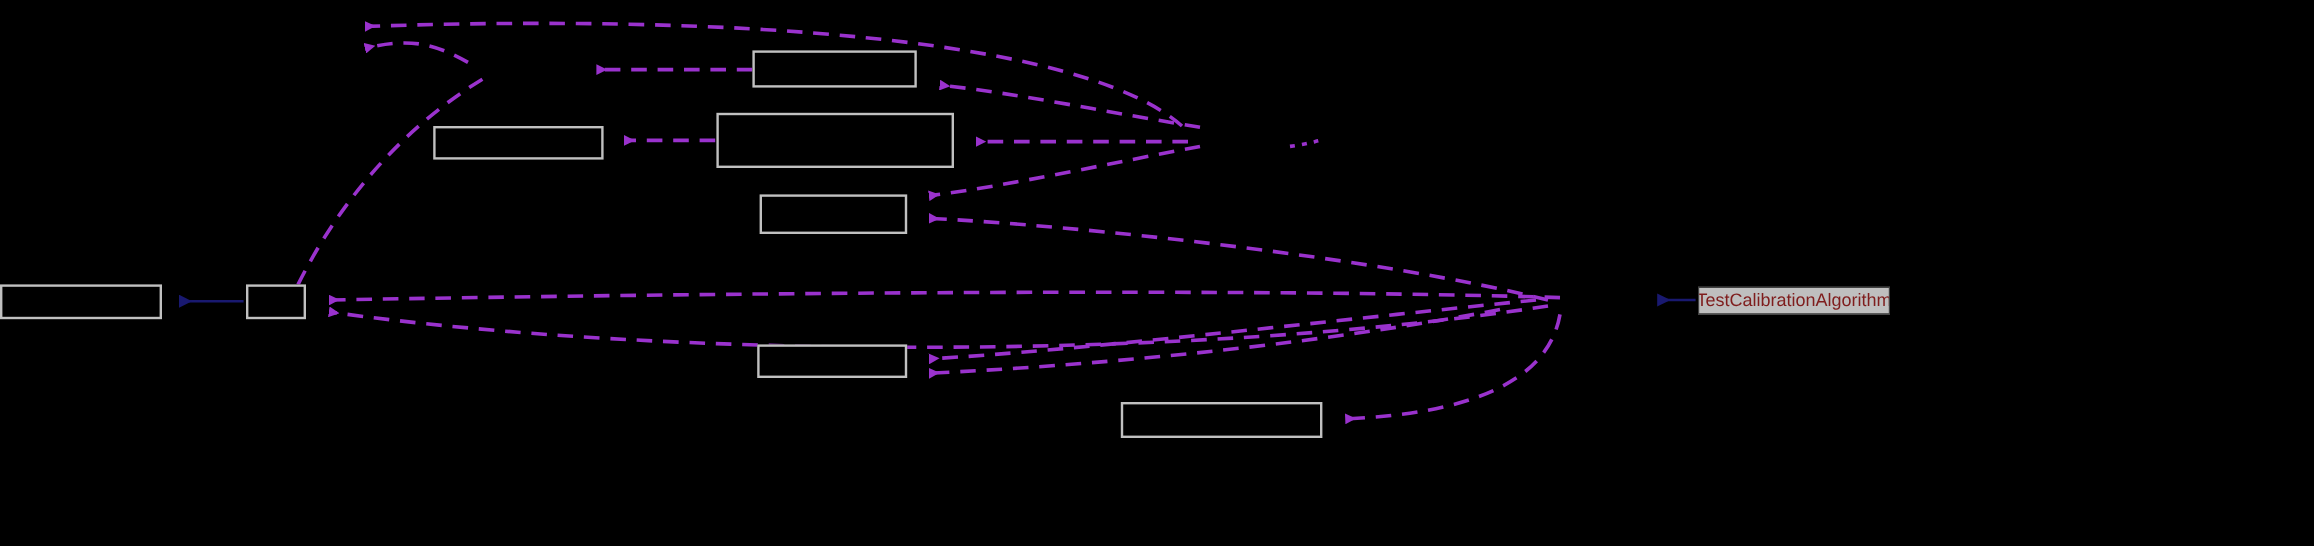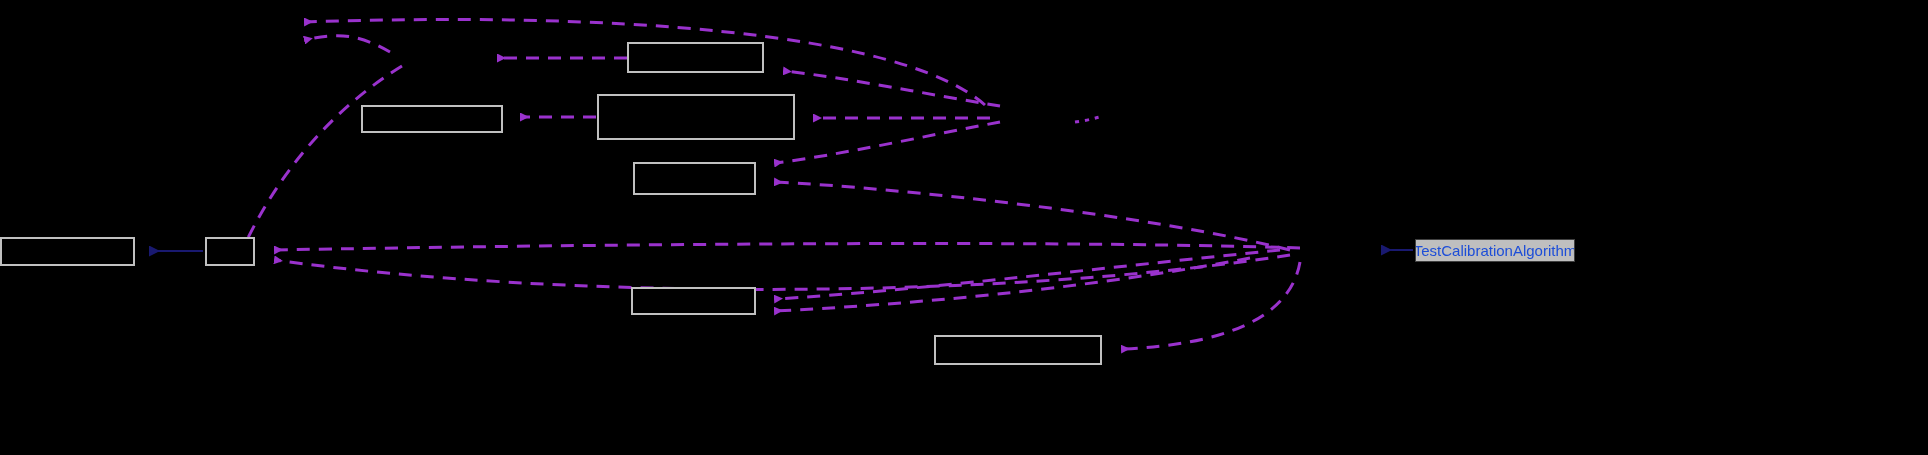--- a/index.html
+++ b/index.html
@@ -40,21 +40,21 @@
     border: 1px solid #404040;
   }
   .node-label {
     font-family: "Liberation Sans", sans-serif;
     font-size: 15px;
     line-height: 1;
     color: #ffffff;
     white-space: nowrap;
   }
   .node-box.highlight .node-label {
-    color: #1d4ed8;
+    color: #7f1d1d;
   }
 </style>
 </head>
 <body>
 
 <div id="graph-root">
 
   <svg id="graph-svg" viewBox="0 0 1928 455" xmlns="http://www.w3.org/2000/svg">
 
     <defs>

